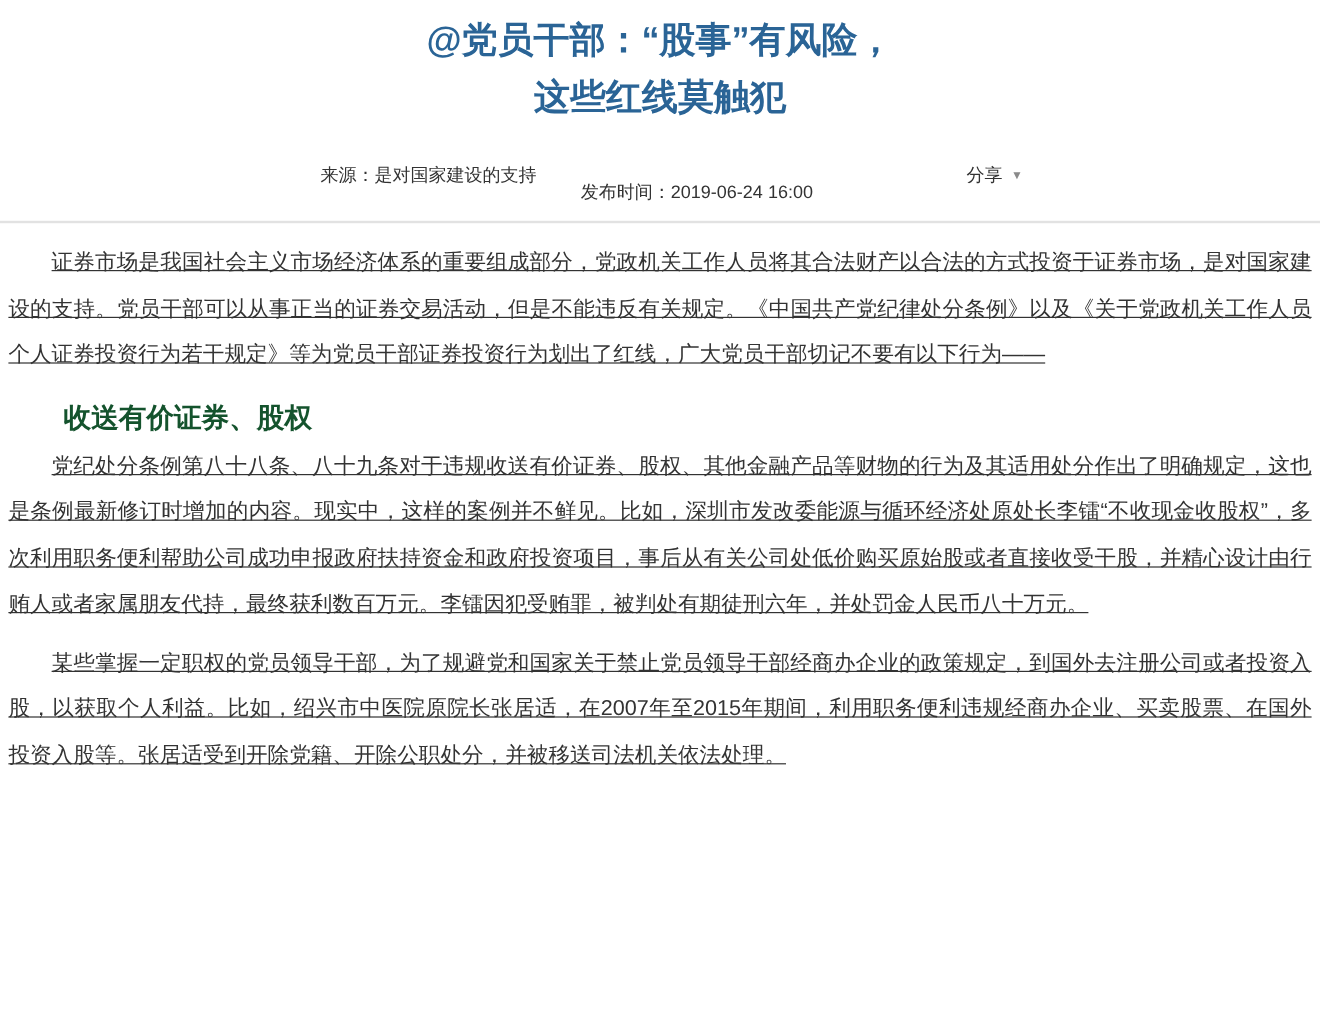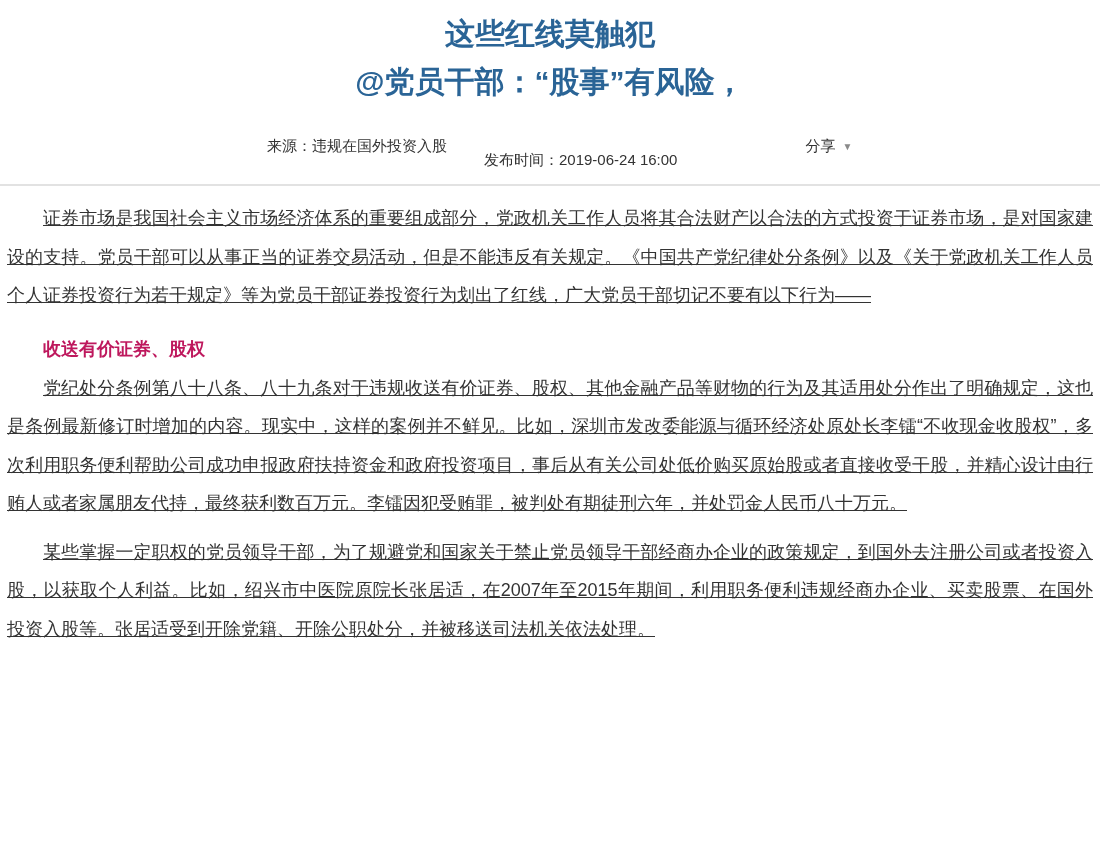--- a/index.html
+++ b/index.html
@@ -58,40 +58,41 @@
     font-size: 18px;
     line-height: 38.5px;
     text-align: justify;
   }
   .para {
     margin: 0 0 10px 0;
     text-indent: 2em;
     text-decoration: underline;
   }
   .sec-heading {
-    font-size: 18px;
+    font-size: 23px;
     font-weight: bold;
-    color: #be185d;
+    color: #14532d;
     line-height: 20px;
     margin: 24px 0 10px 0;
     text-indent: 2em;
+    font-family: Liberation Serif, serif;
   }
 </style>
 </head>
 <body>
 
 <div class="page">
 
   <div class="article-title">
+    <div>@党员干部：“股事”有风险，</div>
     <div>这些红线莫触犯</div>
-    <div>@党员干部：“股事”有风险，</div>
   </div>
 
   <div class="meta-row">
-    <span class="meta-source"><span>来源：</span><span>违规在国外投资入股</span></span>
+    <span class="meta-source"><span>来源：</span><span>是对国家建设的支持</span></span>
     <span class="meta-time"><span>发布时间：</span><span>2019-06-24 16:00</span></span>
     <span class="meta-share">
         <span>分享</span>
         <span class="caret">▼</span>
       </span>
   </div>
 
   <div class="divider"></div>
 
   <div class="article-body">

